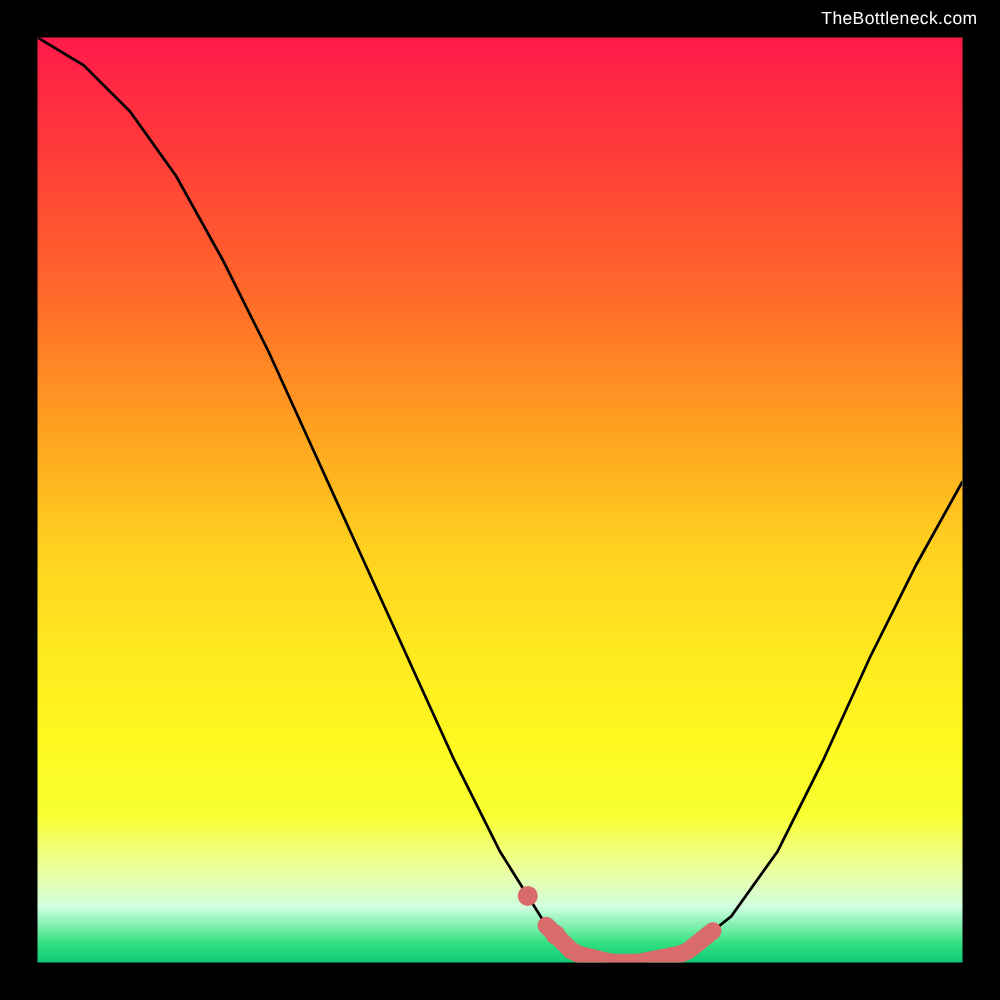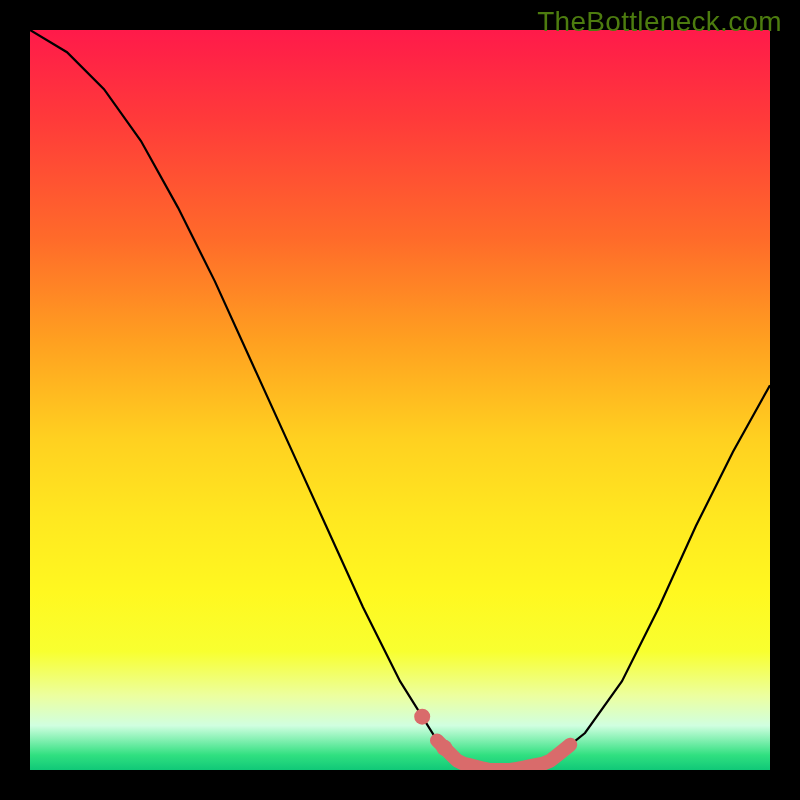--- a/index.html
+++ b/index.html
@@ -30,22 +30,22 @@
       #ecffa0 90%,
       #d0ffe0 94%,
       #30e080 98%,
       #10c878 100%
     );
   }
   .watermark {
     position: absolute;
     top: 6px;
     right: 18px;
-    color: #4d7c0f;
-    font-size: 28px;
+    color: #ffffff;
+    font-size: 14px;
     font-weight: 500;
     letter-spacing: 0.3px;
   }
   svg.curve {
     position: absolute;
     left: 0;
     top: 0;
     width: 740px;
     height: 740px;
   }

